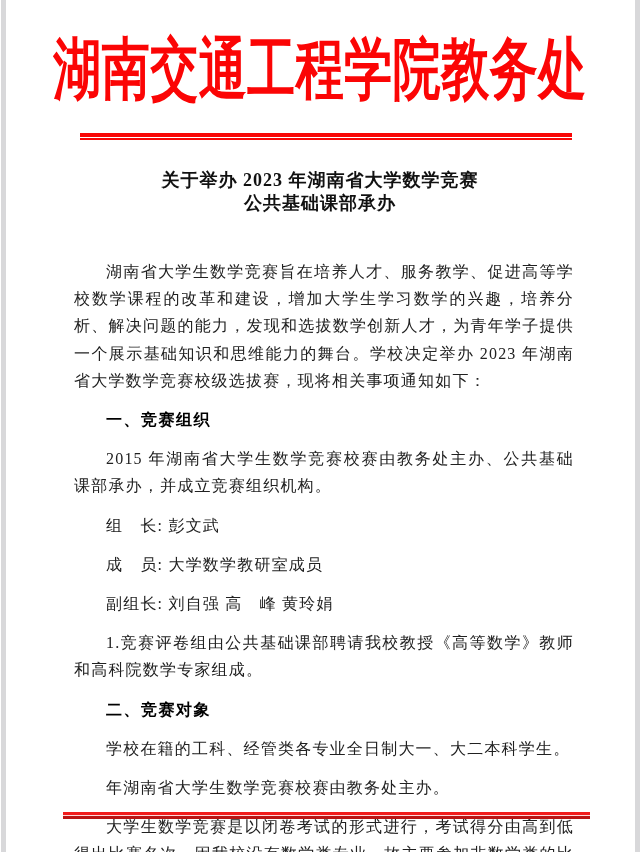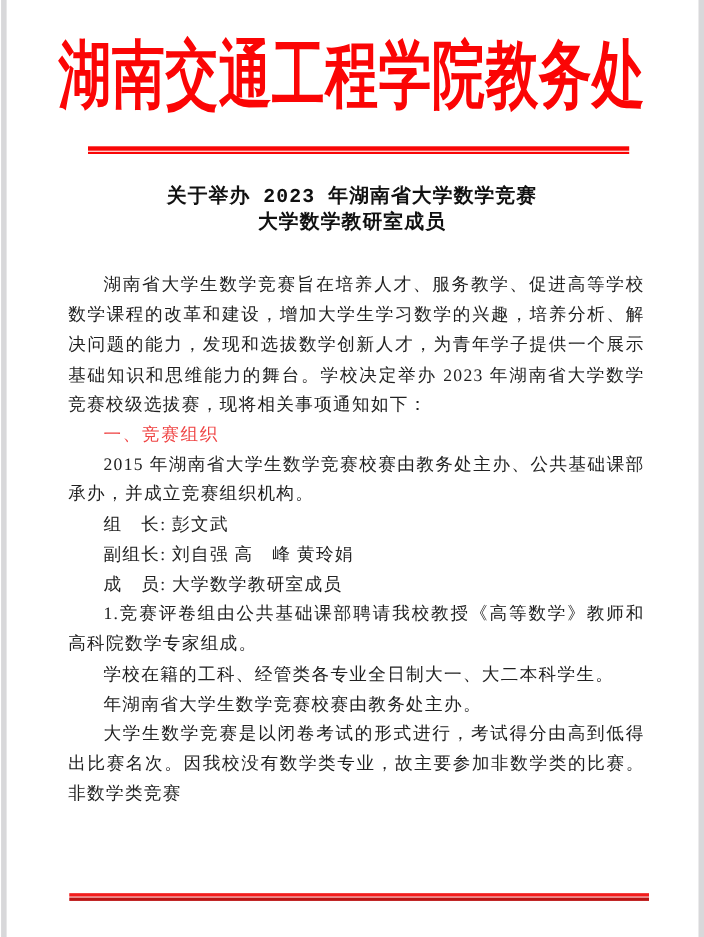--- a/index.html
+++ b/index.html
@@ -52,48 +52,48 @@
     border-bottom: 2px solid #f90606;
   }
 
   
   .title-block {
     position: absolute;
     top: 169px;
     left: 0;
     width: 100%;
     text-align: center;
-    font-family: Liberation Mono, monospace;
+    font-family: Liberation Serif, serif;
     font-weight: bold;
     font-size: 18px;
     line-height: 23px;
     color: #111111;
     letter-spacing: 1px;
   }
 
   
   .doc-body {
     position: absolute;
     top: 246px;
     left: 62px;
     width: 524px;
     font-size: 16px;
     line-height: 27.2px;
     letter-spacing: 1.2px;
     color: #212121;
     text-align: justify;
   }
   .doc-body p {
-    margin: 0;
+    margin: 12px;
     text-indent: 2em;
   }
   .doc-body .heading {
     font-family: "Liberation Sans", "DejaVu Sans", sans-serif;
-    font-weight: normal;
-    color: #ef4444;
+    font-weight: bold;
+    color: #000000;
     letter-spacing: 1.5px;
   }
 
   
   .bottom-underline {
     position: absolute;
     top: 812px;
     left: 63px;
     width: 527px;
     height: 1px;
@@ -111,31 +111,32 @@
   <div class="edge-strip edge-right"></div>
 
   <div class="letterhead-wrap">
     <span class="letterhead">湖南交通工程学院教务处</span>
   </div>
 
   <div class="letterhead-rule"></div>
 
   <div class="title-block">
     <div>关于举办 2023 年湖南省大学数学竞赛</div>
-    <div>大学数学教研室成员</div>
+    <div>公共基础课部承办</div>
   </div>
 
   <div class="doc-body">
     <p class="para">湖南省大学生数学竞赛旨在培养人才、服务教学、促进高等学校数学课程的改革和建设，增加大学生学习数学的兴趣，培养分析、解决问题的能力，发现和选拔数学创新人才，为青年学子提供一个展示基础知识和思维能力的舞台。学校决定举办 2023 年湖南省大学数学竞赛校级选拔赛，现将相关事项通知如下：</p>
     <p class="heading">一、竞赛组织</p>
     <p class="para">2015 年湖南省大学生数学竞赛校赛由教务处主办、公共基础课部承办，并成立竞赛组织机构。</p>
     <p class="para">组　长: 彭文武</p>
+    <p class="para">成　员: 大学数学教研室成员</p>
     <p class="para">副组长: 刘自强 高　峰 黄玲娟</p>
-    <p class="para">成　员: 大学数学教研室成员</p>
     <p class="para">1.竞赛评卷组由公共基础课部聘请我校教授《高等数学》教师和高科院数学专家组成。</p>
+    <p class="heading">二、竞赛对象</p>
     <p class="para">学校在籍的工科、经管类各专业全日制大一、大二本科学生。</p>
     <p class="para">年湖南省大学生数学竞赛校赛由教务处主办。</p>
     <p class="para">大学生数学竞赛是以闭卷考试的形式进行，考试得分由高到低得出比赛名次。因我校没有数学类专业，故主要参加非数学类的比赛。非数学类竞赛</p>
   </div>
 
   <div class="bottom-underline"></div>
 
 </div>
 
 </body></html>

